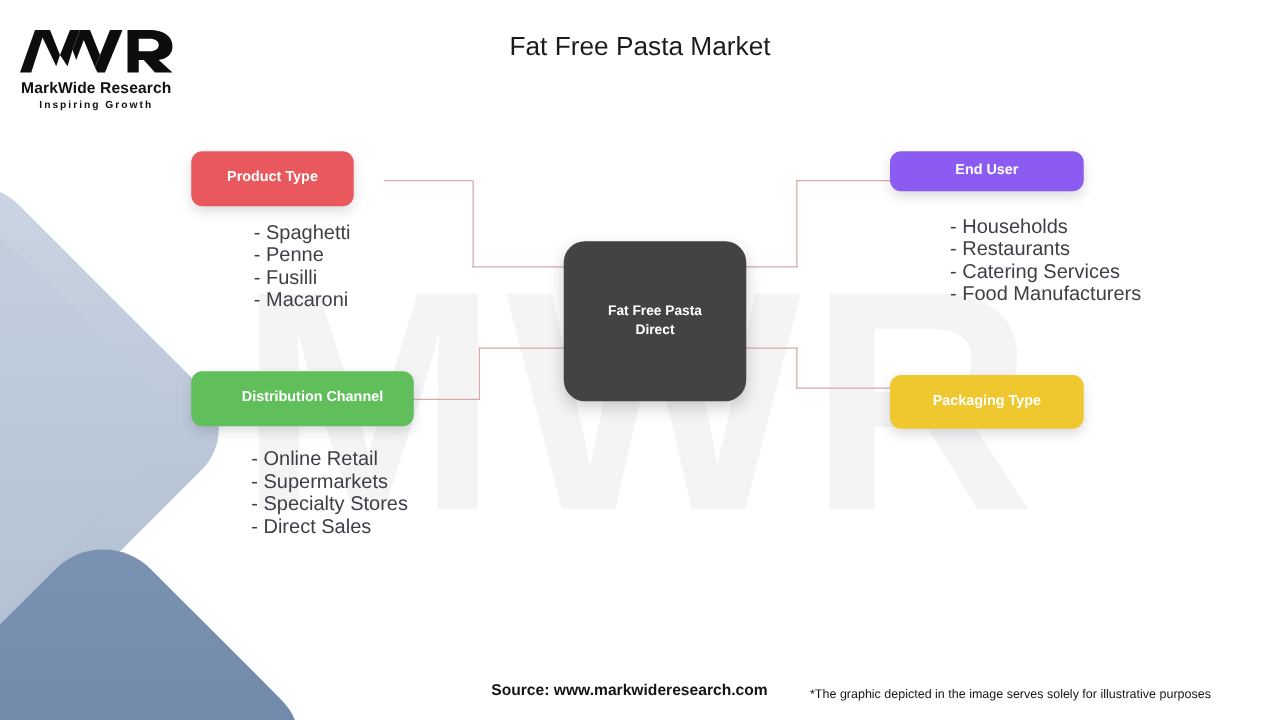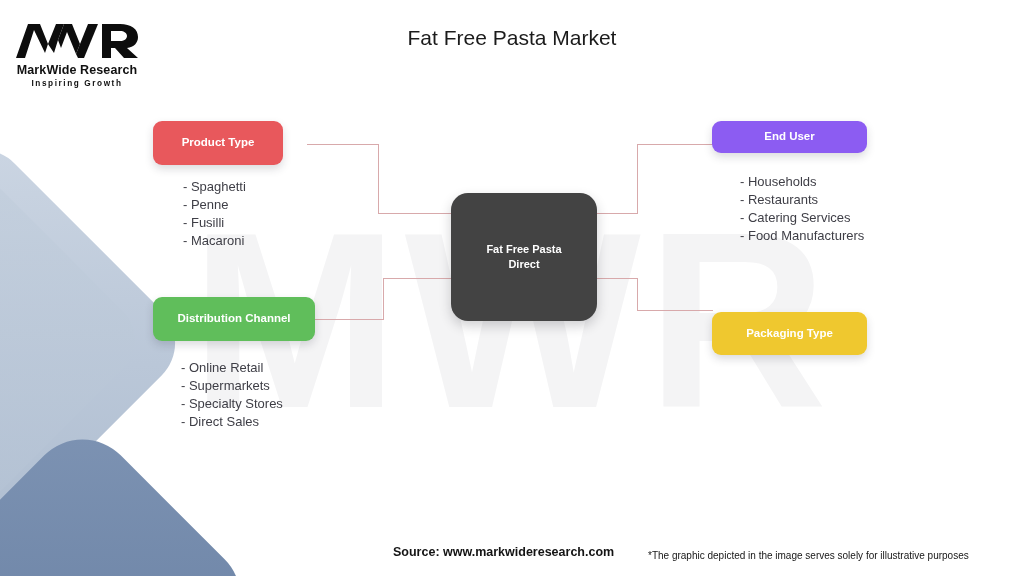--- a/index.html
+++ b/index.html
@@ -115,37 +115,38 @@
     justify-content: center;
     border-radius: 9px;
     color: #ffffff;
     font-weight: bold;
     font-size: 11.5px;
     text-align: center;
     box-shadow: 0 4px 9px rgba(40,40,60,.17);
     line-height: 1.35;
   }
   .node-product  { left: 153px; top: 121px; width: 130px; height: 44px; background: #E8585C; }
-  .node-dist     { left: 153px; top: 297px; width: 162px; height: 44px; background: #60BE5B; }
+  .node-dist     { left: 153px; top: 297px; width: 162px; height: 44px; background: #60BE5B; padding-left: 16px; }
   .node-enduser  { left: 712px; top: 121px; width: 155px; height: 32px; background: #8C5CF2; }
-  .node-pack     { left: 712px; top: 312px; width: 155px; height: 43px; background: #EFC82F; }
+  .node-pack     { left: 712px; top: 300px; width: 155px; height: 43px; background: #EFC82F; }
   .node-center {
     left: 451px; top: 193px; width: 146px; height: 128px;
     background: #434343;
     border-radius: 17px;
     font-size: 11px;
     box-shadow: 0 5px 12px rgba(40,40,50,.22);
   }
 
   
   .item-list {
     position: absolute;
-    font-size: 13px;
+    font-size: 16px;
     color: #3e3e46;
     line-height: 18px;
+    margin-left: 20px;
   }
   .list-product  { left: 183px; top: 178px; }
   .list-dist     { left: 181px; top: 359px; }
   .list-enduser  { left: 740px; top: 173px; }
   .list-pack     { left: 740px; top: 344px; }
   .item-list div { white-space: nowrap; }
 
   
   .wire {
     position: absolute;

